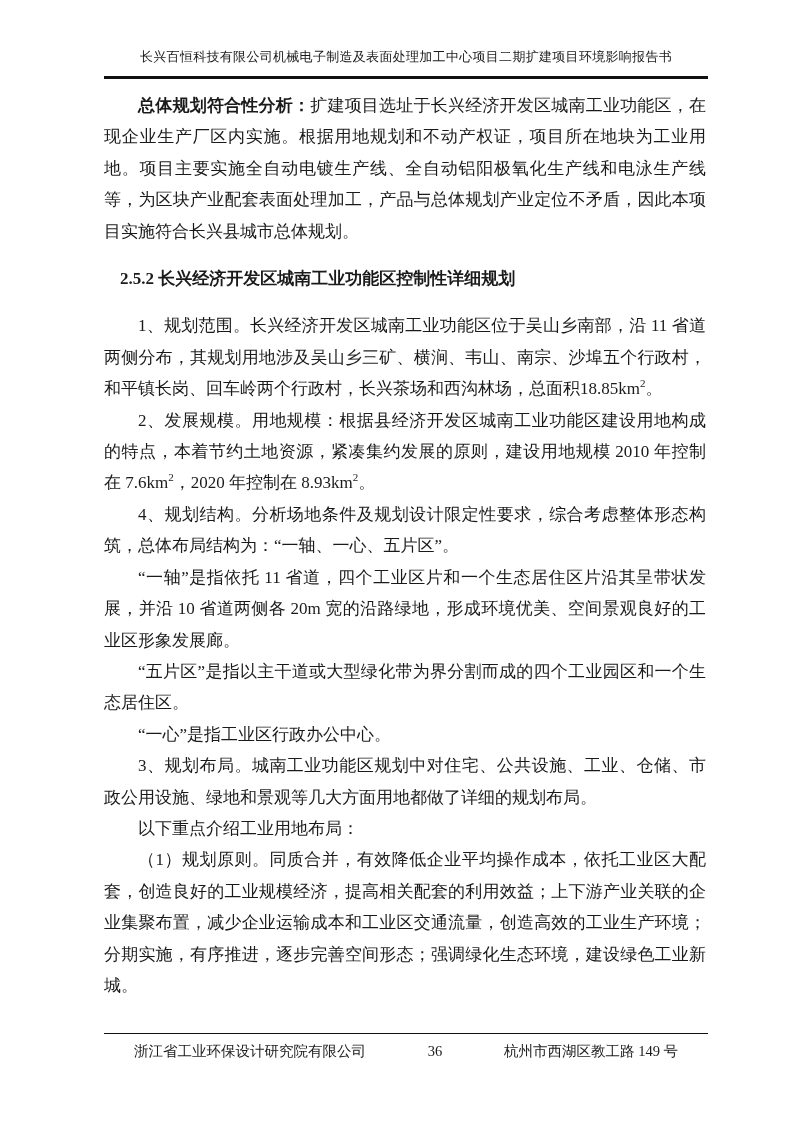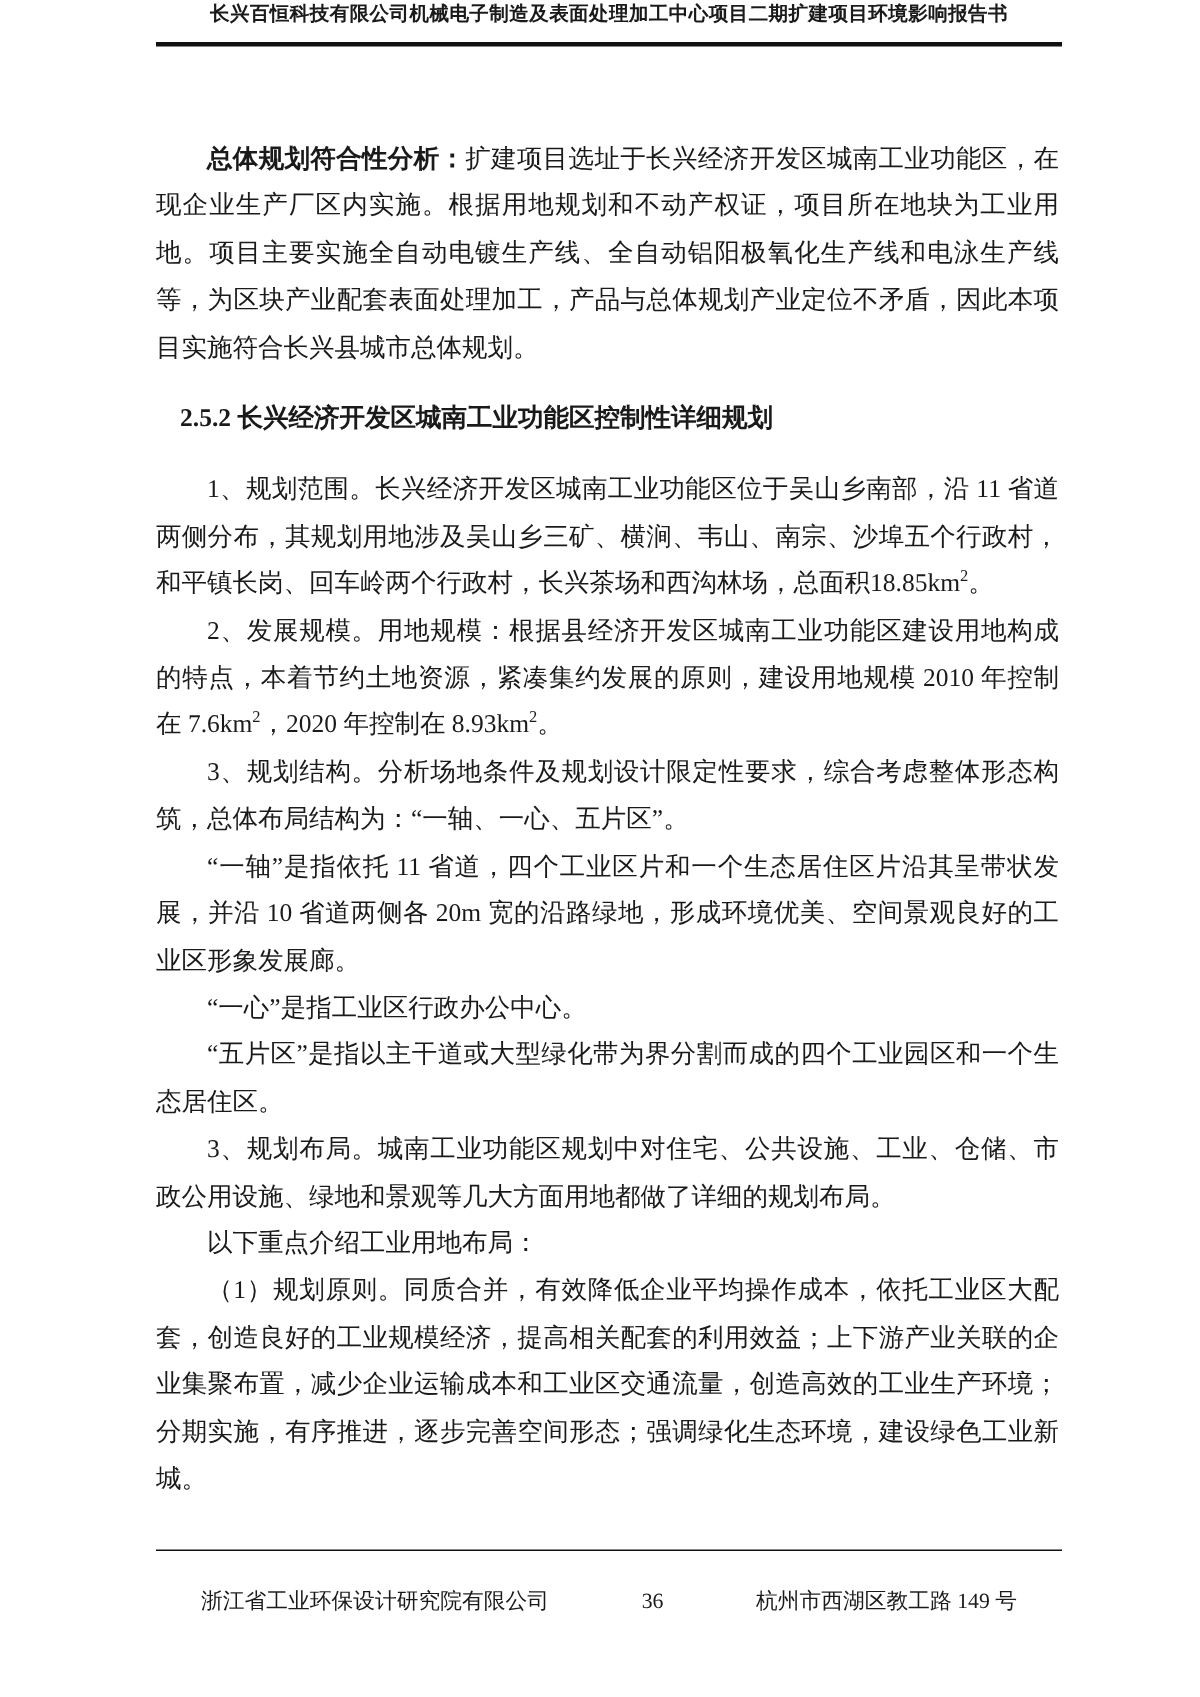--- a/index.html
+++ b/index.html
@@ -17,23 +17,24 @@
     overflow: hidden;
   }
   
   .doc-header {
     position: absolute;
     top: 0;
     left: 104px;
     width: 604px;
   }
   .doc-header .title {
+    padding-top: 48px;
     text-align: center;
     font-size: 13px;
-    font-weight: bold;
+    font-weight: normal;
     letter-spacing: 0.3px;
     line-height: 18px;
     white-space: nowrap;
   }
   .doc-header .rule {
     margin-top: 10px;
     height: 2.5px;
     background: #111111;
   }
   
@@ -68,21 +69,21 @@
     line-height: 0;
     vertical-align: super;
   }
   
   .doc-footer {
     position: absolute;
     top: 1033px;
     left: 104px;
     width: 604px;
     border-top: 1.5px solid #111111;
-    padding-top: 24px;
+    padding-top: 7px;
     display: flex;
     justify-content: space-between;
     align-items: flex-start;
     font-size: 14.5px;
     line-height: 20px;
     gap: 36px;
   }
   .doc-footer .company { padding-left: 30px; }
   .doc-footer .address { padding-right: 30px; }
 </style>
@@ -99,27 +100,27 @@
   <div class="doc-body">
 
     <p><span class="lead-bold">总体规划符合性分析：</span><span>扩建项目选址于长兴经济开发区城南工业功能区，在现企业生产厂区内实施。根据用地规划和不动产权证，项目所在地块为工业用地。项目主要实施全自动电镀生产线、全自动铝阳极氧化生产线和电泳生产线等，为区块产业配套表面处理加工，产品与总体规划产业定位不矛盾，因此本项目实施符合长兴县城市总体规划。</span></p>
 
     <h3>2.5.2 长兴经济开发区城南工业功能区控制性详细规划</h3>
 
     <p><span>1、规划范围。长兴经济开发区城南工业功能区位于吴山乡南部，沿 11 省道两侧分布，其规划用地涉及吴山乡三矿、横涧、韦山、南宗、沙埠五个行政村，和平镇长岗、回车岭两个行政村，长兴茶场和西沟林场，总面积18.85km</span><sup>2</sup><span>。</span></p>
 
     <p><span>2、发展规模。用地规模：根据县经济开发区城南工业功能区建设用地构成的特点，本着节约土地资源，紧凑集约发展的原则，建设用地规模 2010 年控制在 7.6km</span><sup>2</sup><span>，2020 年控制在 8.93km</span><sup>2</sup><span>。</span></p>
 
-    <p>3、规划结构。分析场地条件及规划设计限定性要求，综合考虑整体形态构筑，总体布局结构为：“一轴、一心、五片区”。</p>
+    <p>4、规划结构。分析场地条件及规划设计限定性要求，综合考虑整体形态构筑，总体布局结构为：“一轴、一心、五片区”。</p>
 
     <p>“一轴”是指依托 11 省道，四个工业区片和一个生态居住区片沿其呈带状发展，并沿 10 省道两侧各 20m 宽的沿路绿地，形成环境优美、空间景观良好的工业区形象发展廊。</p>
 
+    <p>“五片区”是指以主干道或大型绿化带为界分割而成的四个工业园区和一个生态居住区。</p>
+
     <p>“一心”是指工业区行政办公中心。</p>
-
-    <p>“五片区”是指以主干道或大型绿化带为界分割而成的四个工业园区和一个生态居住区。</p>
 
     <p>3、规划布局。城南工业功能区规划中对住宅、公共设施、工业、仓储、市政公用设施、绿地和景观等几大方面用地都做了详细的规划布局。</p>
 
     <p>以下重点介绍工业用地布局：</p>
 
     <p>（1）规划原则。同质合并，有效降低企业平均操作成本，依托工业区大配套，创造良好的工业规模经济，提高相关配套的利用效益；上下游产业关联的企业集聚布置，减少企业运输成本和工业区交通流量，创造高效的工业生产环境；分期实施，有序推进，逐步完善空间形态；强调绿化生态环境，建设绿色工业新城。</p>
 
   </div>
 
   <div class="doc-footer">

